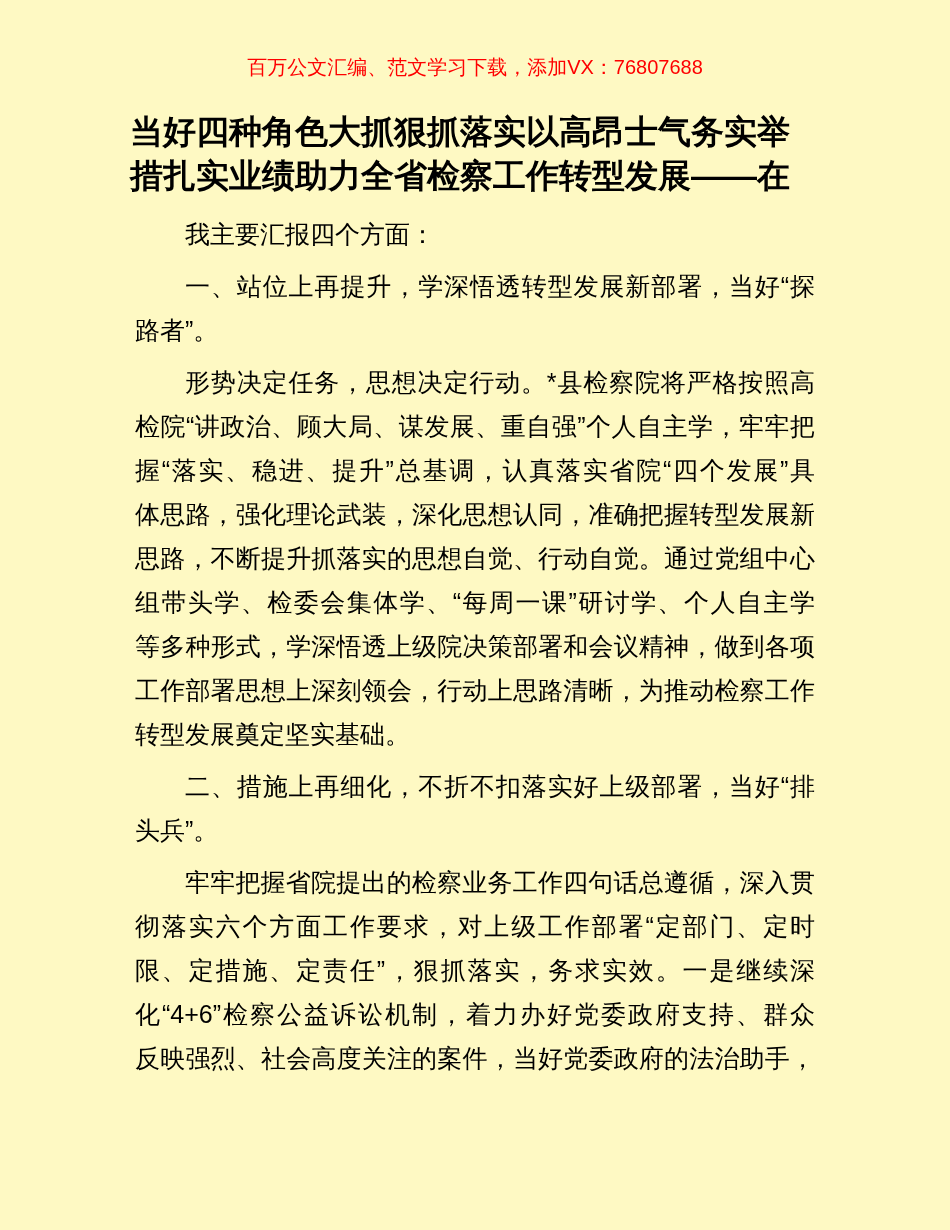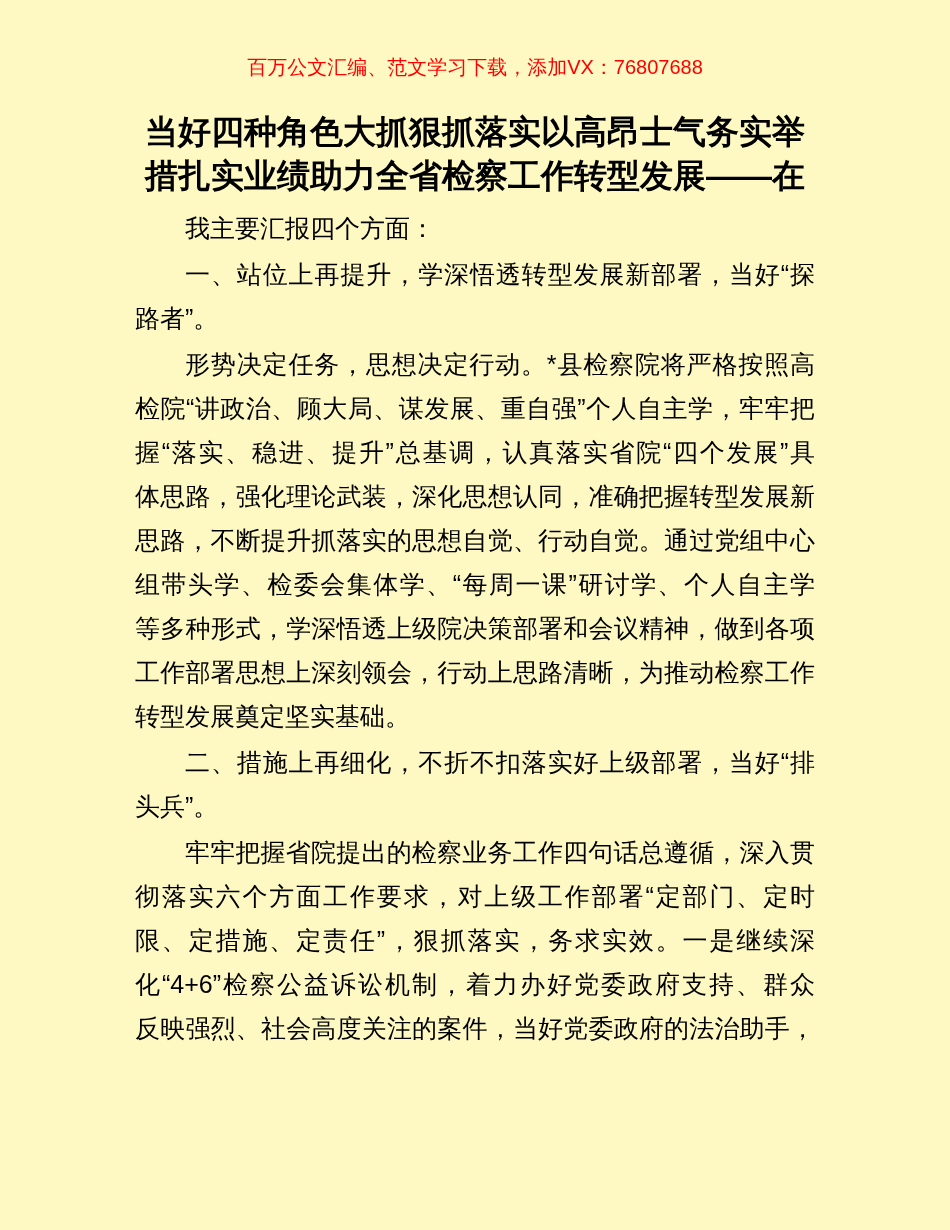--- a/index.html
+++ b/index.html
@@ -17,35 +17,35 @@
     text-align: center;
     font-size: 20px;
     line-height: 26px;
     color: #fe0000;
   }
   .title {
     width: 690px;
     margin: 30px auto 0;
     font-size: 33px;
     font-weight: 700;
-    text-align: center;
+    text-align: left;
   }
   .title .tline {
     display: block;
     height: 44px;
     line-height: 44px;
     white-space: nowrap;
   }
   .content {
     width: 680px;
     margin: 0 auto;
     padding-top: 6px;
     font-size: 25px;
   }
-  .para { margin-top: 2px; }
+  .para { margin-top: 8px; }
   .line {
     height: 44px;
     line-height: 44px;
     overflow: hidden;
     text-align: justify;
     text-align-last: justify;
   }
   .line.fl { text-indent: 2em; }
   .line.ll { text-align-last: left; }
 </style>

